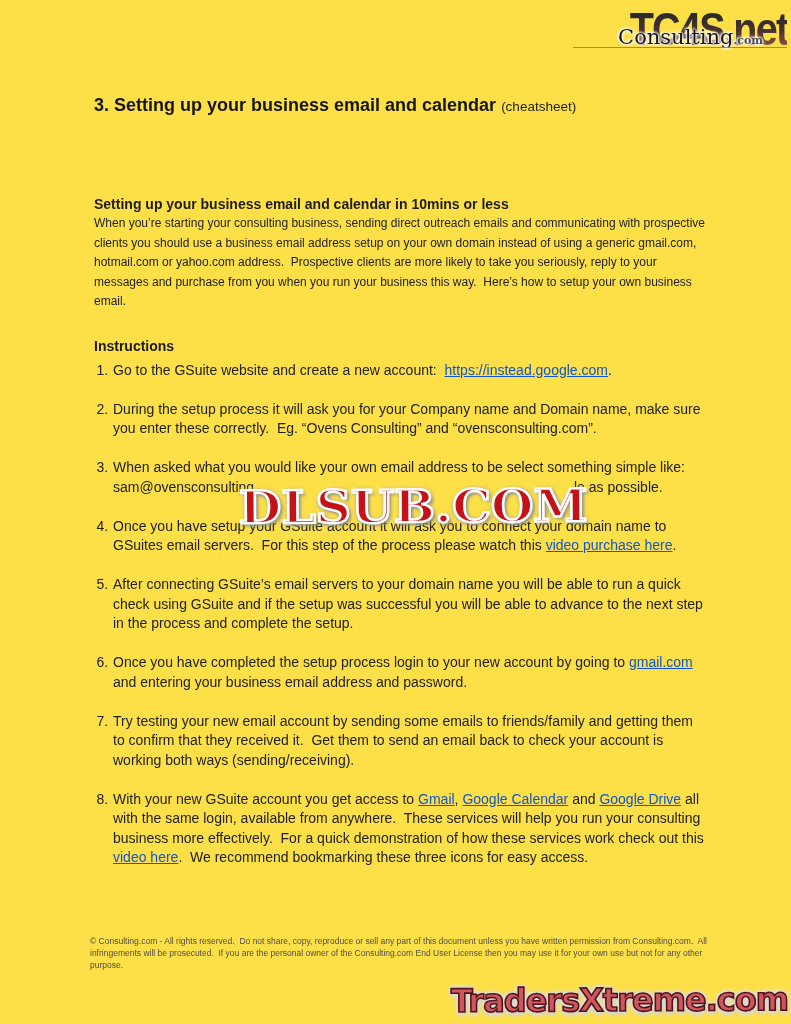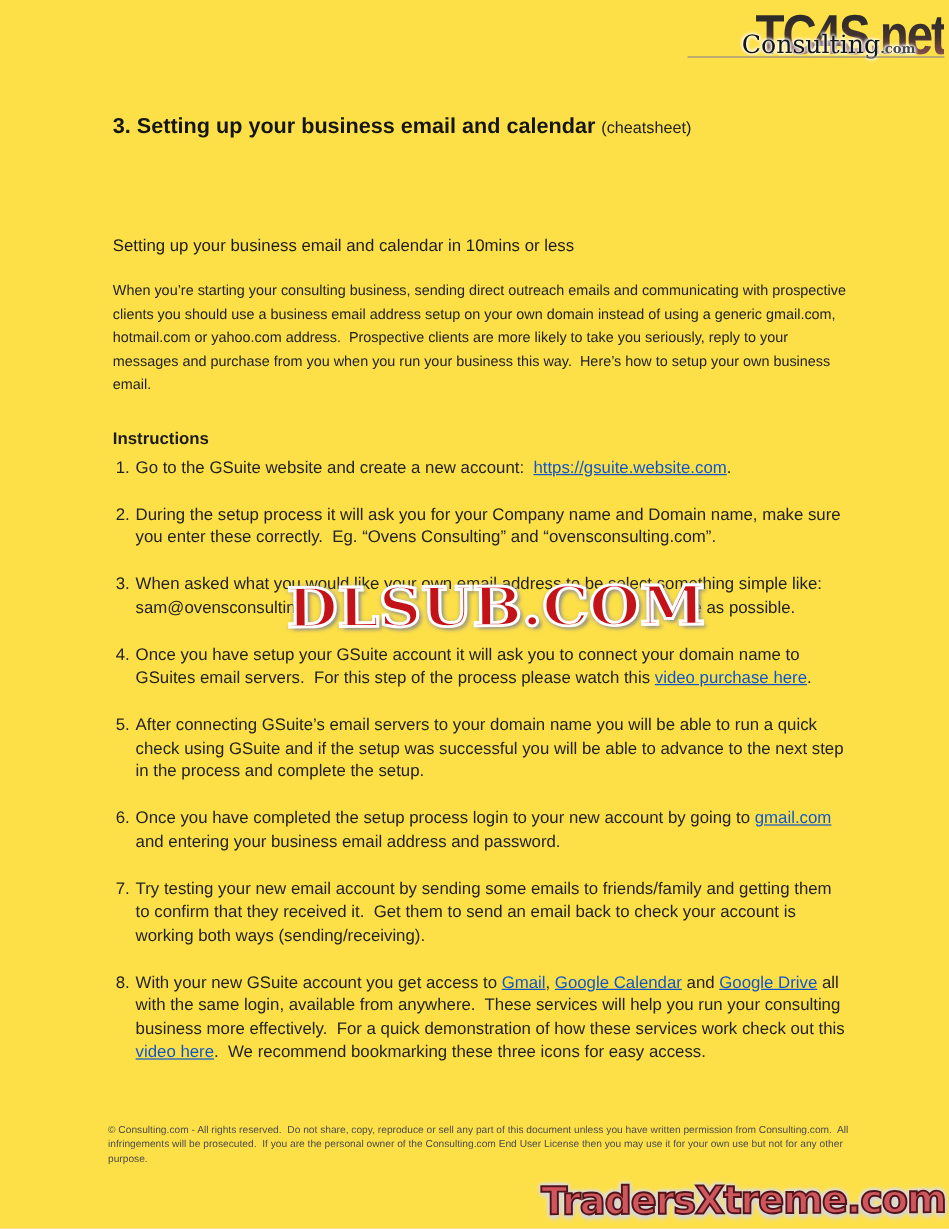--- a/index.html
+++ b/index.html
@@ -26,21 +26,21 @@
     font-family:"DejaVu Serif", serif; font-size:21px; line-height:24px; color:#161616;
     text-shadow:0 0 2px #fff, 0 0 3px #fff, 1px 1px 3px #fff, -1px -1px 3px #fff;
   }
   .consulting-logo .com-suffix { font-size:11px; color:#4a4a4a; letter-spacing:0;font-weight:bold; }
   .logo-rule { position:absolute; top:43px; left:-4px; right:0; height:1px; background:#8f8a88; }
 
   
   .content { position:absolute; left:94px; top:94px; width:611px; }
   .doc-title { font-size:18px; line-height:22px; font-weight:bold; color:#151515; margin-bottom:76px; }
   .title-note { font-size:13.5px; font-weight:normal; color:#222; }
-  .doc-subtitle { font-size:14px; line-height:20px; font-weight:normal; margin-bottom:19px; color:#1c1c1c; }
+  .doc-subtitle { font-size:14px; line-height:20px; font-weight:bold; color:#1c1c1c; }
   .intro { font-size:12px; line-height:19.5px; margin-bottom:24px; white-space:pre-wrap; }
   .instructions-heading { font-size:14px; line-height:20px; font-weight:bold; margin-bottom:5px; color:#1c1c1c; }
   ol.steps { margin:0; padding-left:18px; font-size:14px; line-height:19.5px; }
   ol.steps li { margin-bottom:19.5px; padding-left:1px; }
   ol.steps li span { white-space:pre-wrap; }
   a.doc-link { color:#1155cc; text-decoration:underline; cursor:pointer; }
   .obscured-gap { display:inline-block; height:1px; }
 
   
   .dlsub {
@@ -87,21 +87,21 @@
   <div class="content">
     <h1 class="doc-title"><span>3. Setting up your business email and calendar</span>  <span class="title-note">(cheatsheet)</span></h1>
 
     <h2 class="doc-subtitle">Setting up your business email and calendar in 10mins or less</h2>
 
     <p class="intro">When you’re starting your consulting business, sending direct outreach emails and communicating with prospective clients you should use a business email address setup on your own domain instead of using a generic gmail.com, hotmail.com or yahoo.com address.  Prospective clients are more likely to take you seriously, reply to your messages and purchase from you when you run your business this way.  Here’s how to setup your own business email.</p>
 
     <h3 class="instructions-heading">Instructions</h3>
 
     <ol class="steps">
-      <li><span>Go to the GSuite website and create a new account:  </span><a class="doc-link" href="#">https://gsuite.website.com</a><span>.</span></li>
+      <li><span>Go to the GSuite website and create a new account:  </span><a class="doc-link" href="#">https://instead.google.com</a><span>.</span></li>
       <li><span>During the setup process it will ask you for your Company name and Domain name, make sure you enter these correctly.  Eg. “Ovens Consulting” and “ovensconsulting.com”.</span></li>
       <li><span>When asked what you would like your own email address to be select something simple like: sam@ovensconsulting.</span><span class="obscured-gap" style="width: 316px;"></span><span>le as possible.</span></li>
       <li><span>Once you have setup your GSuite account it will ask you to connect your domain name to GSuites email servers.  For this step of the process please watch this </span><a class="doc-link" href="#">video purchase here</a><span>.</span></li>
       <li><span>After connecting GSuite’s email servers to your domain name you will be able to run a quick check using GSuite and if the setup was successful you will be able to advance to the next step in the process and complete the setup.</span></li>
       <li><span>Once you have completed the setup process login to your new account by going to </span><a class="doc-link" href="#">gmail.com</a><span> and entering your business email address and password.</span></li>
       <li><span>Try testing your new email account by sending some emails to friends/family and getting them to confirm that they received it.  Get them to send an email back to check your account is working both ways (sending/receiving).</span></li>
       <li><span>With your new GSuite account you get access to </span><a class="doc-link" href="#">Gmail</a><span>, </span><a class="doc-link" href="#">Google Calendar</a><span> and </span><a class="doc-link" href="#">Google Drive</a><span> all with the same login, available from anywhere.  These services will help you run your consulting business more effectively.  For a quick demonstration of how these services work check out this </span><a class="doc-link" href="#">video here</a><span>.  We recommend bookmarking these three icons for easy access.</span></li>
     </ol>
   </div>
 

